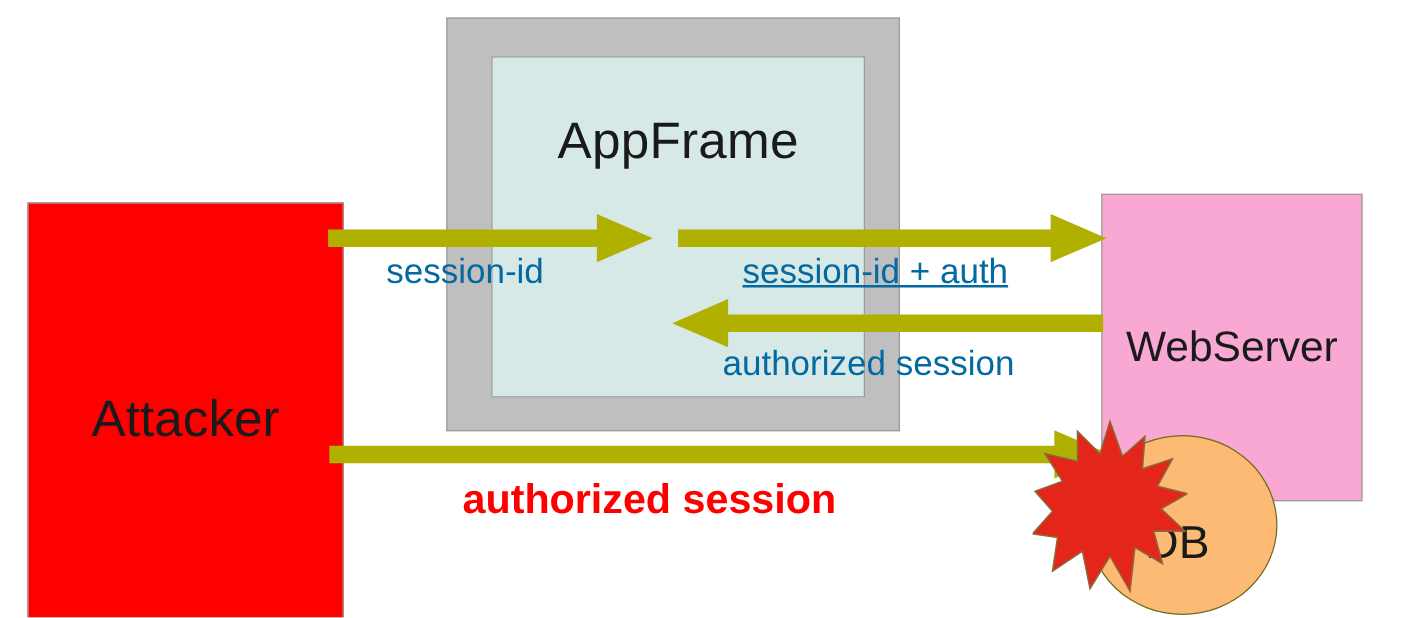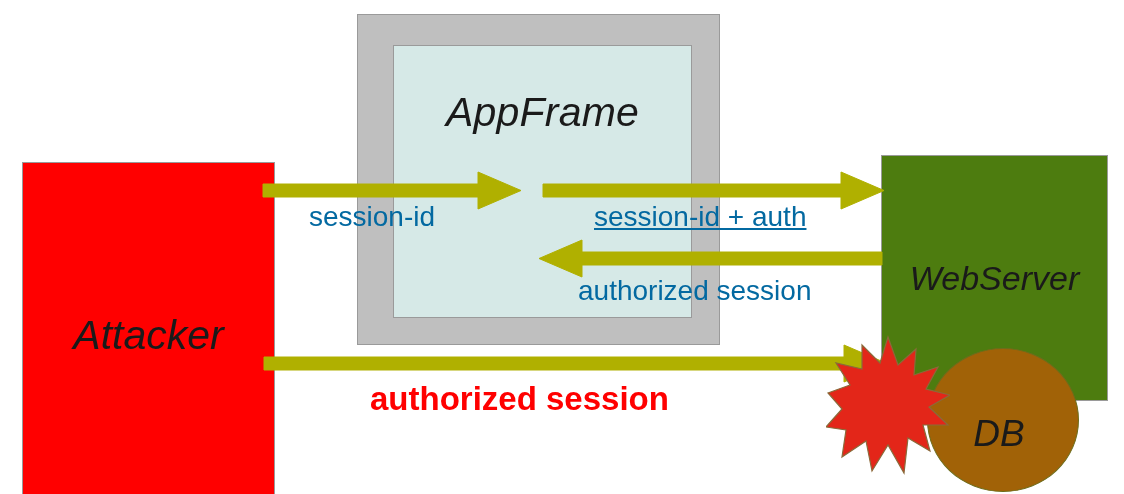--- a/index.html
+++ b/index.html
@@ -18,21 +18,20 @@
 
   
   .node {
     position: absolute;
     box-sizing: border-box;
     display: flex;
     align-items: center;
     justify-content: center;
     color: #1a1a1a;
     white-space: nowrap;
-    font-style: italic;
   }
 
   #attacker-node {
     left: 22px;
     top: 162px;
     width: 253px;
     height: 347px;
     background: #ff0000;
     border: 1px solid #9a9a9a;
     font-size: 41px;
@@ -59,33 +58,33 @@
   #appframe-label {
     margin-top: 46px;
     font-size: 41px;
     line-height: 1;
     letter-spacing: .2px;
   }
 
   #webserver-node {
     left: 881px;
     top: 155px;
-    width: 227px;
+    width: 209px;
     height: 246px;
-    background: #4d7c0f;
+    background: #f9a8d4;
     border: 1px solid #9a9a9a;
     font-size: 34px;
   }
 
   #db-node {
-    left: 927px;
+    left: 870px;
     top: 348px;
     width: 152px;
     height: 144px;
-    background: #a16207;
+    background: #fdba74;
     border: 1px solid #6d6d1c;
     border-radius: 50%;
     font-size: 37px;
     z-index: 4;
   }
   #db-label {
     transform: translate(-4px, 14px);
   }
 
   

